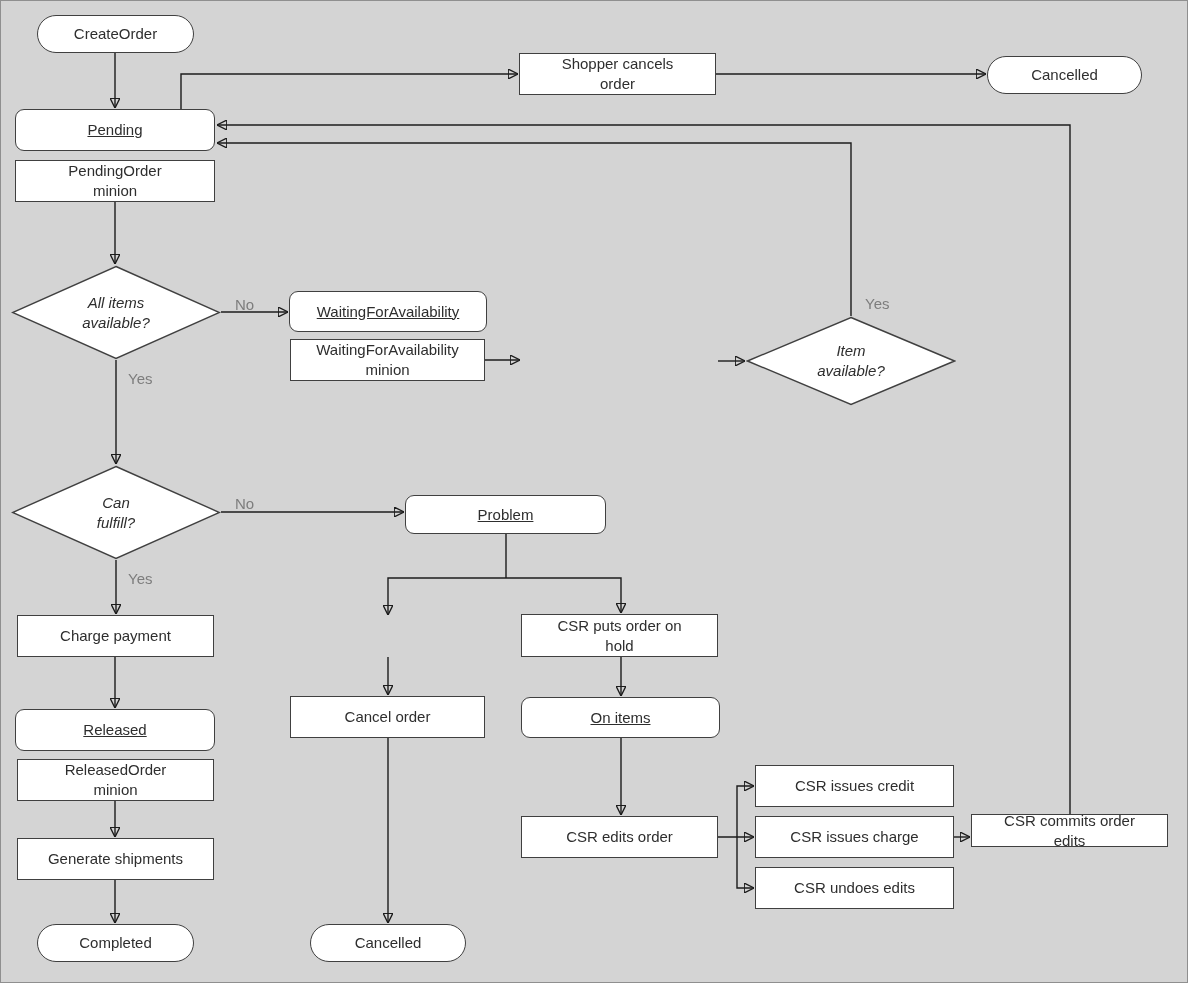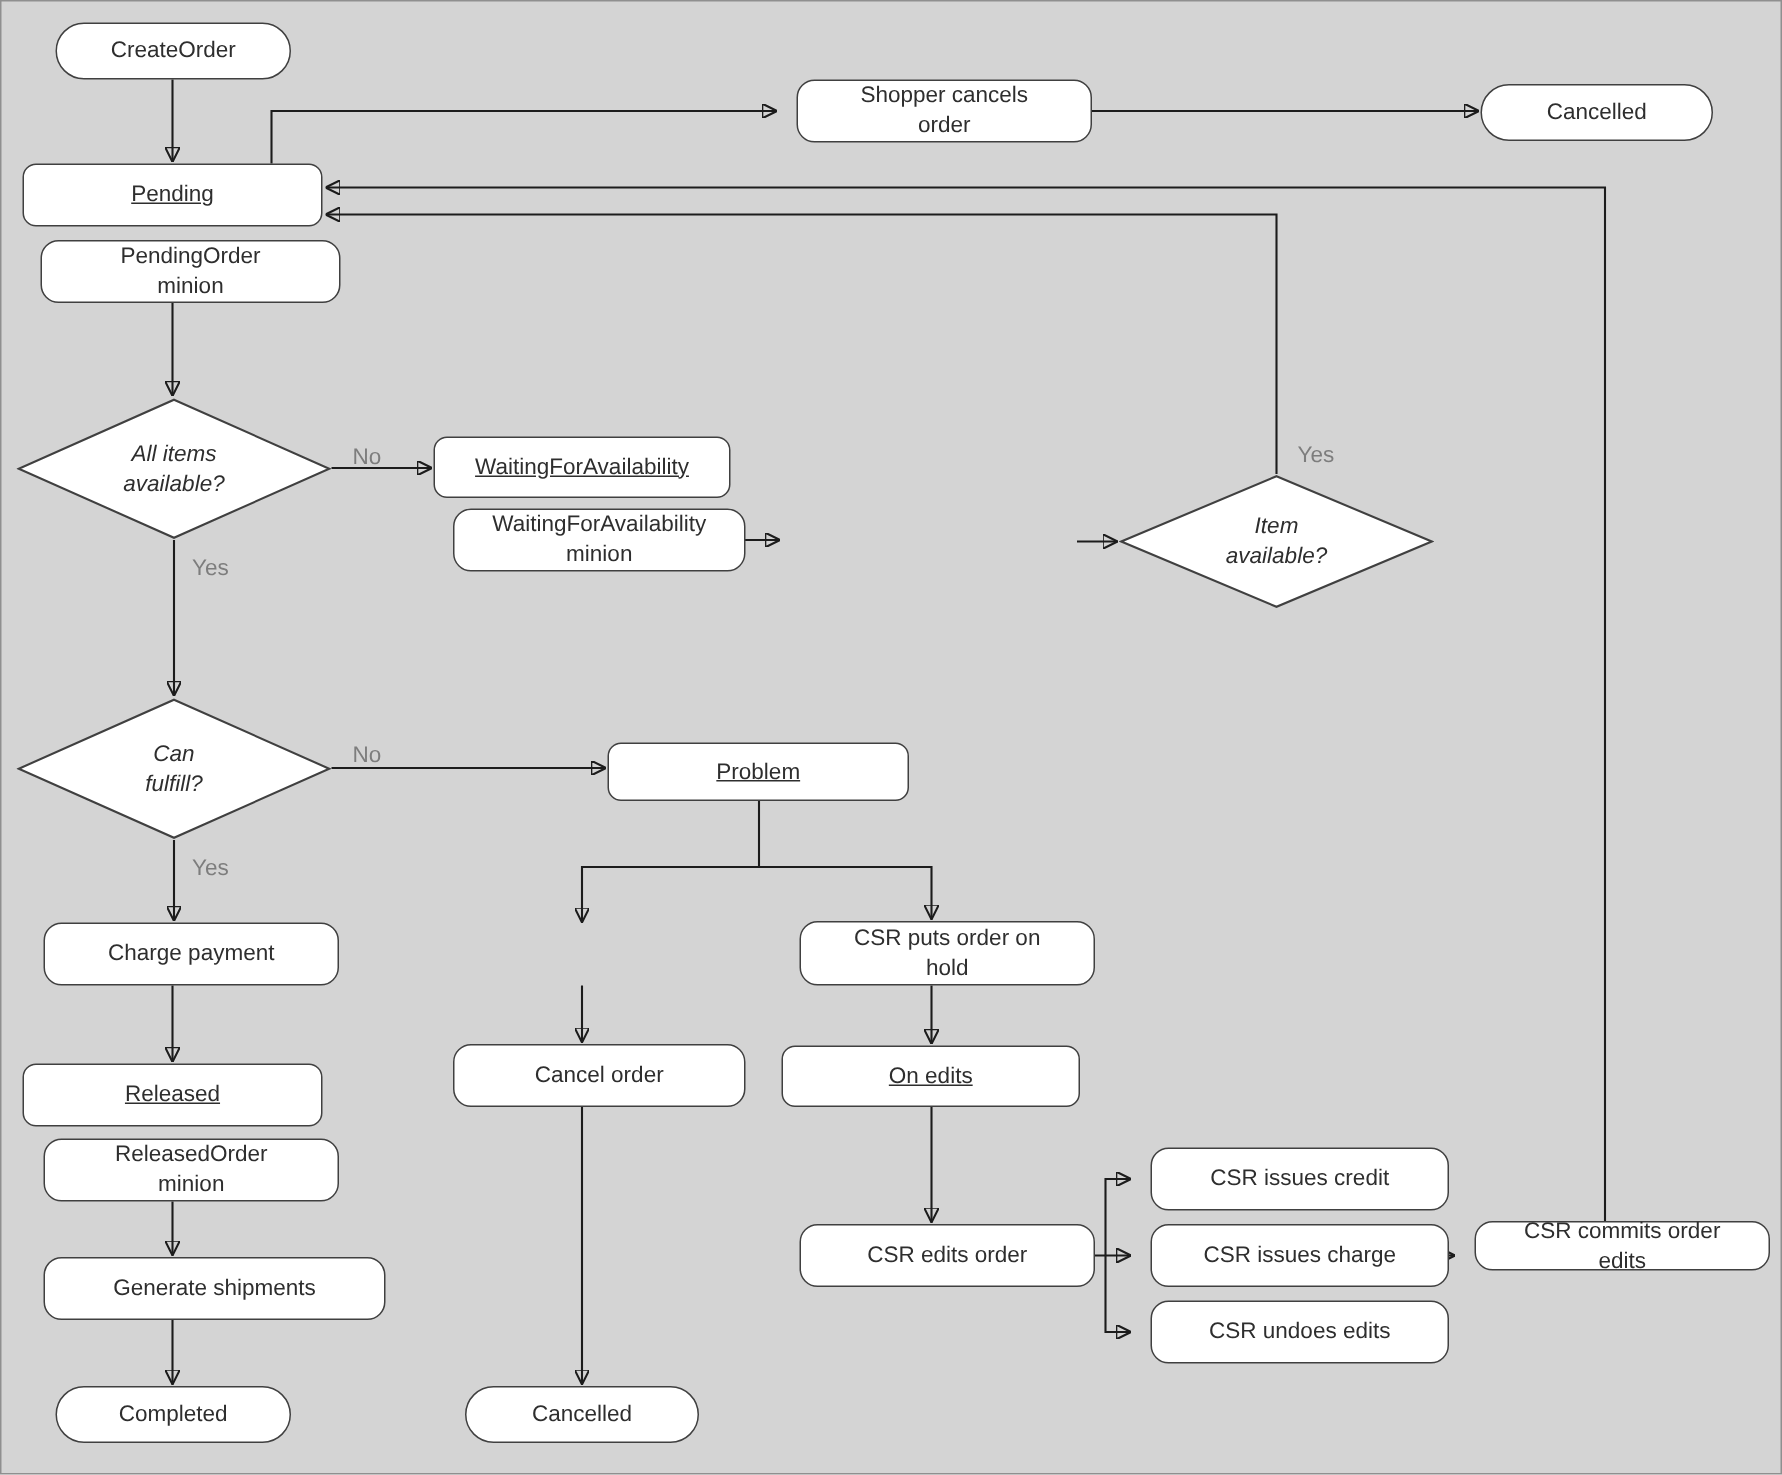--- a/index.html
+++ b/index.html
@@ -8,21 +8,21 @@
     background:#d4d4d4; border:1px solid #8f8f8f; box-sizing:border-box;
     font-family:"Liberation Sans", sans-serif; overflow:hidden;
   }
   #edges { position:absolute; left:0; top:0; width:1188px; height:983px; pointer-events:none; }
   #edges path { fill:none; stroke:#1c1c1c; stroke-width:1.4; }
   .node {
     position:absolute; background:#ffffff; border:1.4px solid #404040;
     display:flex; align-items:center; justify-content:center; text-align:center;
     font-size:15px; color:#2e2e2e; box-sizing:border-box; line-height:1.32;
   }
-  .rect    { border-radius:12px;margin-left:12px; }
+  .rect    { border-radius:0; }
   .state   { border-radius:9px;text-decoration:underline; }
   .stadium { border-radius:20px; }
   .diamond { background:transparent; border:none;font-style:italic; }
   .diamond svg.shape { position:absolute; left:0; top:0; width:100%; height:100%; }
   .diamond .lbl { position:relative; }
   .lbl { display:block; }
   .edge-label { position:absolute; font-size:15px; color:#7d7d7d; }
 </style>
 </head>
 <body>
@@ -134,28 +134,28 @@
 
   <div class="node state" style="left:14px;top:708px;width:200px;height:42px">
     <span class="lbl">Released</span>
   </div>
 
   <div class="node rect" style="left:289px;top:695px;width:195px;height:42px">
     <span class="lbl">Cancel order</span>
   </div>
 
   <div class="node state" style="left:520px;top:696px;width:199px;height:41px">
-    <span class="lbl">On edits</span>
+    <span class="lbl">On items</span>
   </div>
 
   <div class="node rect" style="left:16px;top:758px;width:197px;height:42px">
     <span class="lbl" style="max-width:110px">ReleasedOrder minion</span>
   </div>
 
-  <div class="node rect" style="left:16px;top:837px;width:228px;height:42px">
+  <div class="node rect" style="left:16px;top:837px;width:197px;height:42px">
     <span class="lbl">Generate shipments</span>
   </div>
 
   <div class="node rect" style="left:520px;top:815px;width:197px;height:42px">
     <span class="lbl">CSR edits order</span>
   </div>
 
   <div class="node rect" style="left:754px;top:764px;width:199px;height:42px">
     <span class="lbl">CSR issues credit</span>
   </div>

